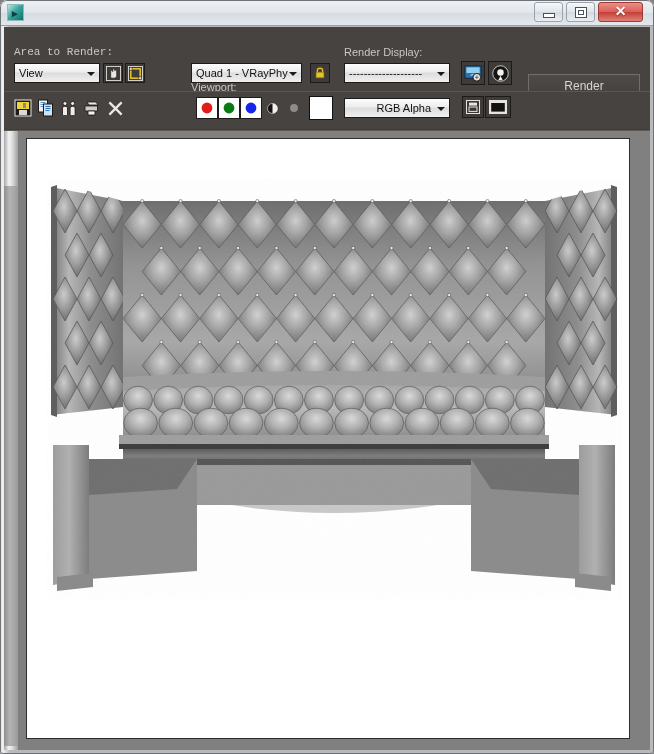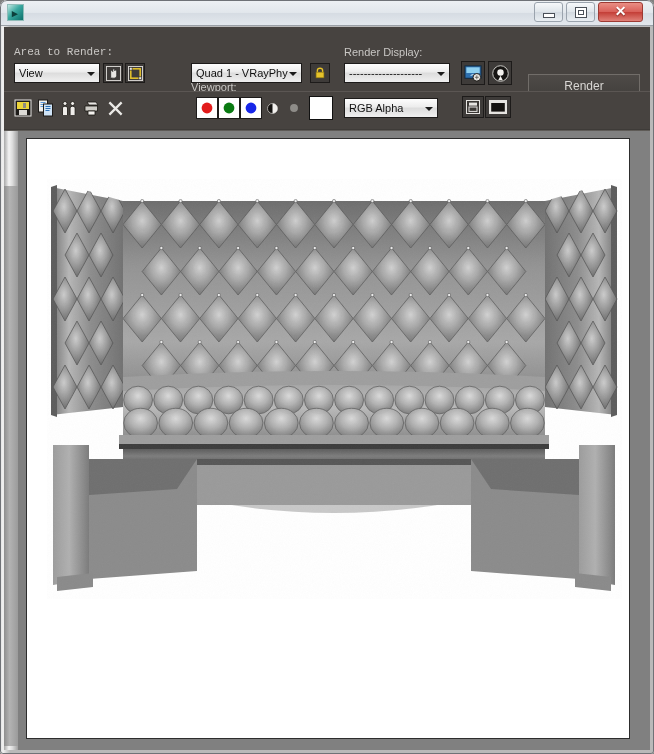--- a/index.html
+++ b/index.html
@@ -285,21 +285,21 @@
     <div class="tbbtn flat" style="left:281px;top:5px;width:18px;height:22px;">
       <div class="ico">
         <svg width="12" height="12" viewBox="0 0 14 14">
             <circle cx="7" cy="7" r="4.6" fill="#8e8c88"></circle>
           </svg>
       </div>
     </div>
 
     <div class="tbbtn" style="left:305px;top:4px;width:24px;height:24px;background:#ffffff;border-color:#111;"></div>
 
-    <div class="combo" style="left:340px;top:6px;width:94px;">
+    <div class="combo" style="left:340px;top:6px;width:106px;text-align:right;">
       <span>RGB Alpha</span>
       <span class="arrow"></span>
     </div>
 
     <div class="tbbtn" style="left:458px;top:4px;width:22px;height:22px;">
       <div class="ico">
         <svg width="16" height="16" viewBox="0 0 16 16">
           <rect x="1.5" y="1.5" width="13" height="13" fill="#3a3734" stroke="#e6e4e1"></rect>
           <rect x="4" y="3.6" width="8" height="3" fill="#e6e4e1"></rect>
           <rect x="4" y="8" width="8" height="4.4" fill="none" stroke="#e6e4e1"></rect>

